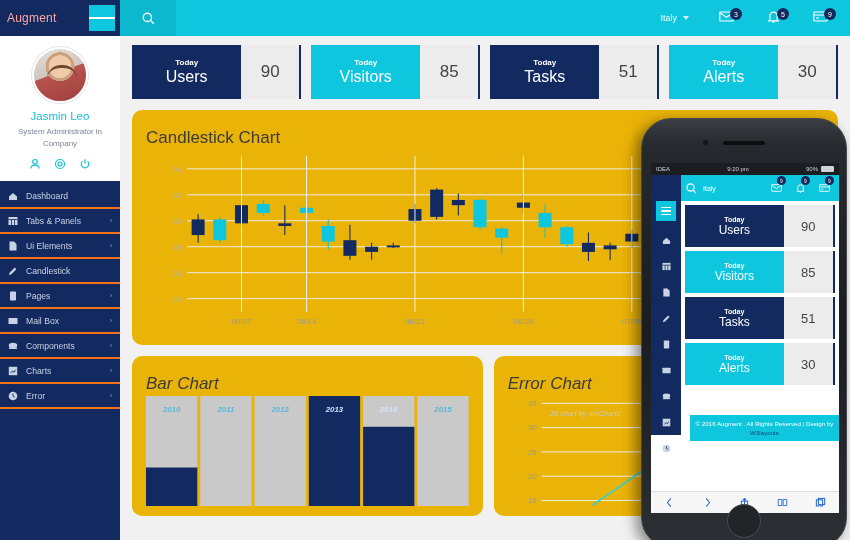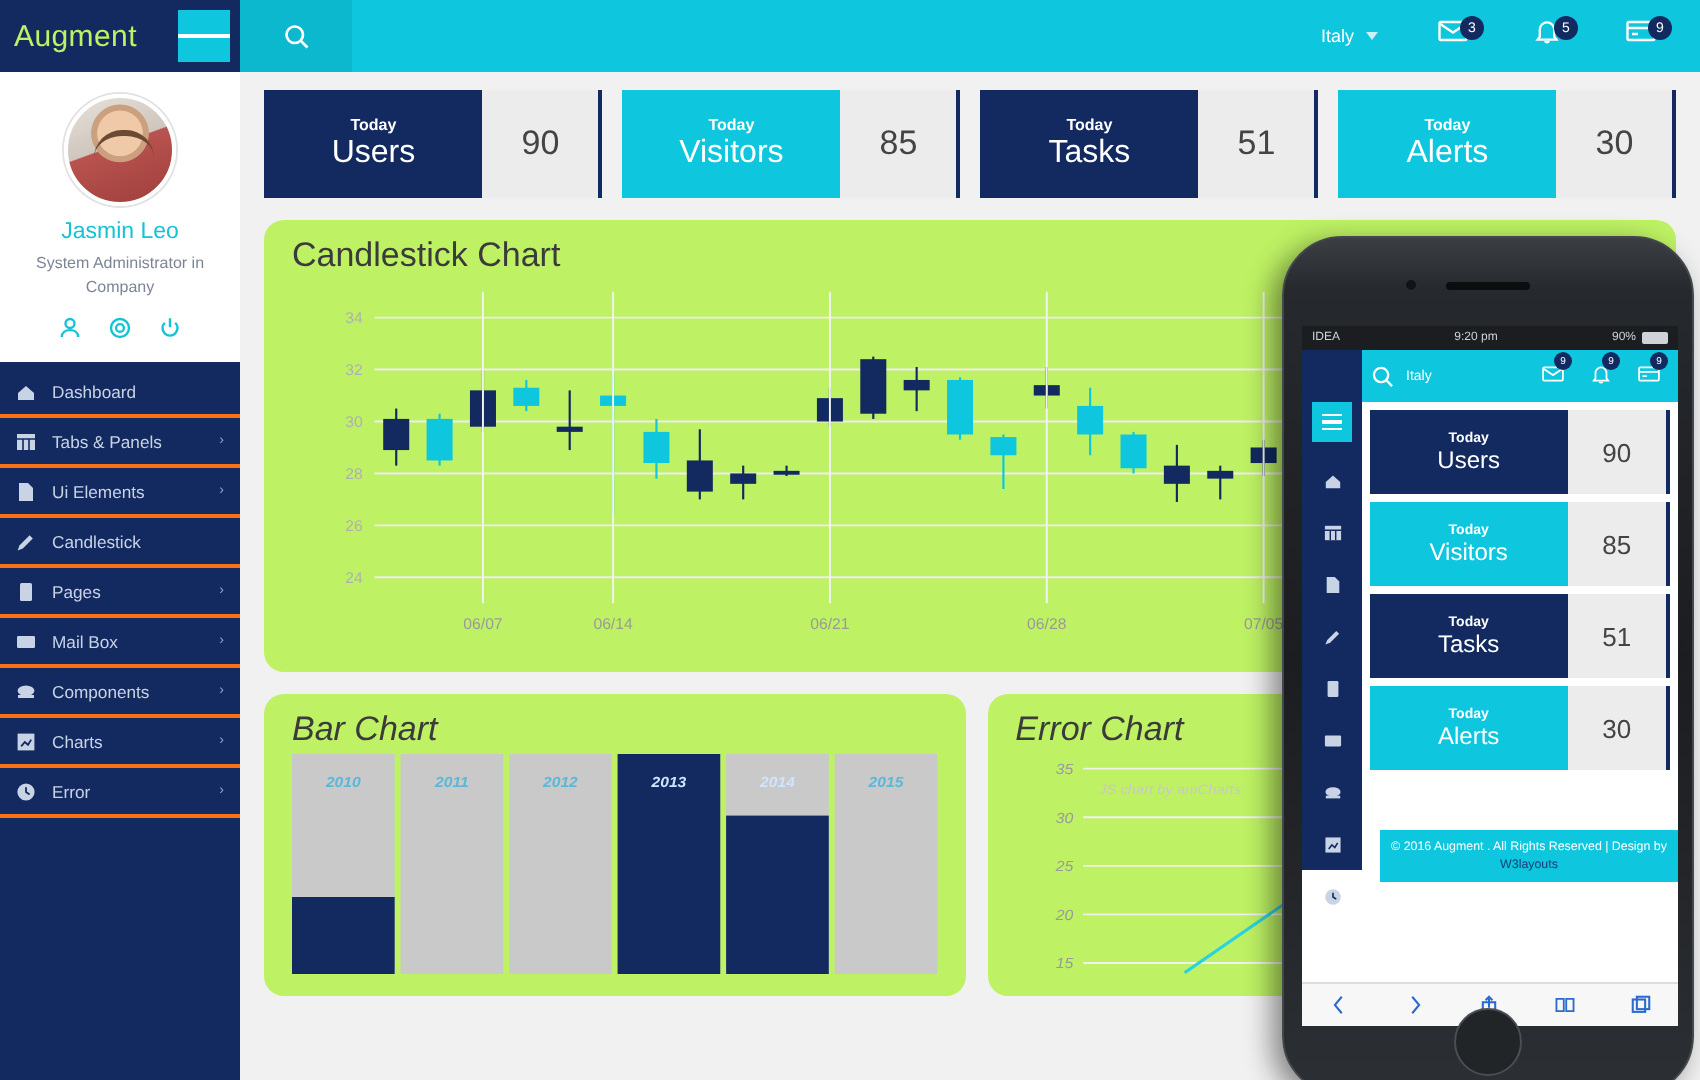--- a/index.html
+++ b/index.html
@@ -10,21 +10,21 @@
   }
   
   #app { position:absolute; inset:0; }
 
   
   .sidebar { position:absolute; left:0; top:0; width:120px; height:540px; background:#122a5f; }
   .brand {
     height:36px; background:#122a5f; display:flex; align-items:center;
     justify-content:space-between; padding-left:7px;
   }
-  .brand-title { color:#bef264; font-size:15px; letter-spacing:.2px; }
+  .brand-title { color:#fca5a5; font-size:12px; letter-spacing:.2px; }
   .brand-toggle {
     width:26px; height:26px; background:#0ec6dd; margin-right:5px;
     display:flex; align-items:center; justify-content:center; cursor:pointer;
   }
   .brand-toggle span { display:block; width:13px; height:2px; background:#fff; margin:1.3px 0;}
   .profile { background:#fff; padding:11px 6px 9px; text-align:center; }
   .avatar {
     width:56px; height:56px; border-radius:50%; margin:0 auto 7px;
     background:radial-gradient(circle at 50% 34%, #f0c9a8 0 26%, #caa07f 27% 33%, transparent 34%),
                linear-gradient(160deg,#e7e2dc 0%,#cfc6bd 45%,#b9534f 46%,#9e3f3c 100%);
@@ -68,21 +68,21 @@
   .main { position:absolute; left:120px; top:36px; right:0; bottom:0; background:#f1f1f1; padding:9px 12px 0 12px; }
   .cards { display:flex; gap:10px; }
   .card { flex:1; display:flex; height:54px; background:#fff; border-right:2px solid #122a5f; }
   .card-left { flex:1.9; display:flex; flex-direction:column; align-items:center; justify-content:center; color:#fff;}
   .card-left.navy { background:#122a5f; }
   .card-left.cyan { background:#0ec6dd; }
   .card-today { font-size:8px; font-weight:bold; }
   .card-label { font-size:16px; margin-top:1px;}
   .card-val { flex:1; background:#ececec; display:flex; align-items:center; justify-content:center; font-size:17px; color:#444;}
 
-  .panel { background:#bef264; margin-top:11px; padding:8px 14px 6px;border-radius:10px; }
+  .panel { background:#eab308; margin-top:11px; padding:18px 14px 6px;border-radius:10px; }
   .panel-title { font-size:17px; color:#3b3b3b; font-weight:normal; margin-bottom:2px;}
 
   
   .chart-wrap { width:100%; }
   .bottom-row { display:flex; gap:11px; margin-top:11px; }
   .bottom-row .panel { margin-top:0;font-style:italic; }
   .panel.bar { flex:1.02; }
   .panel.err { flex:1; }
 
   

